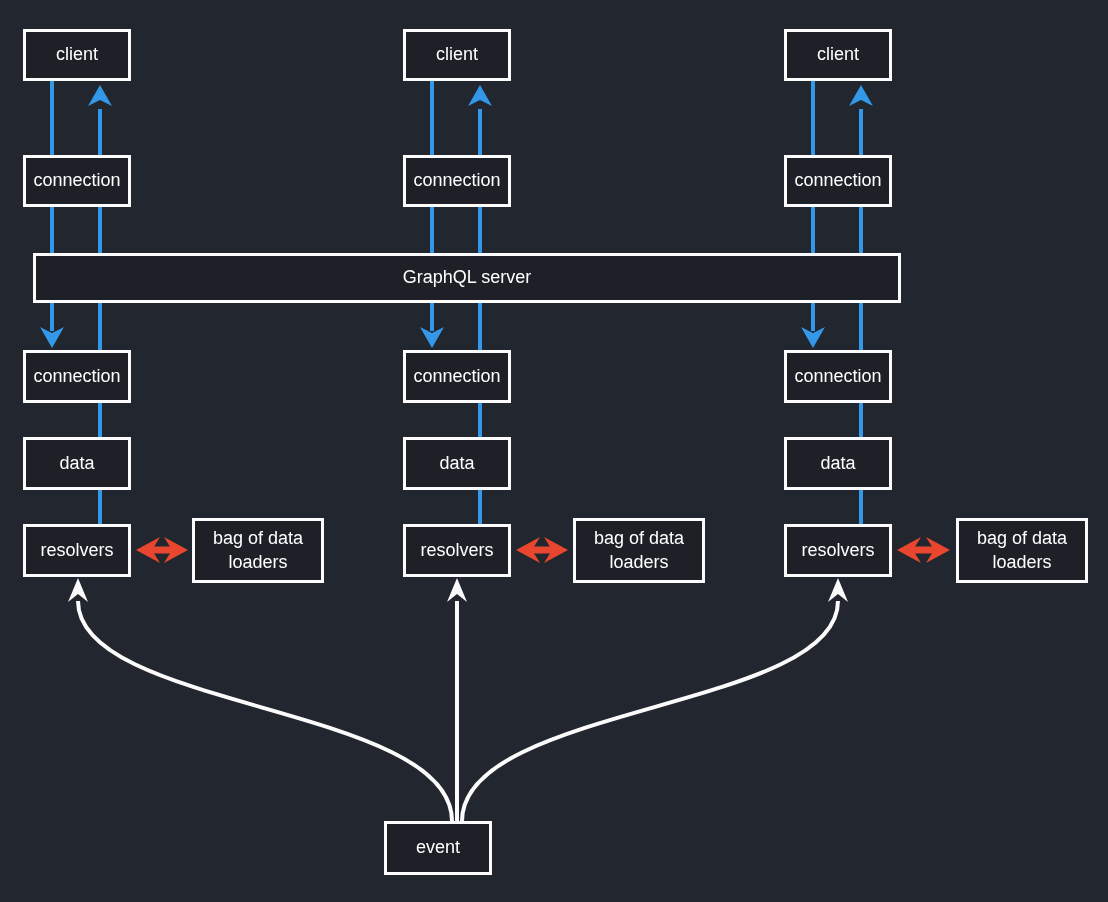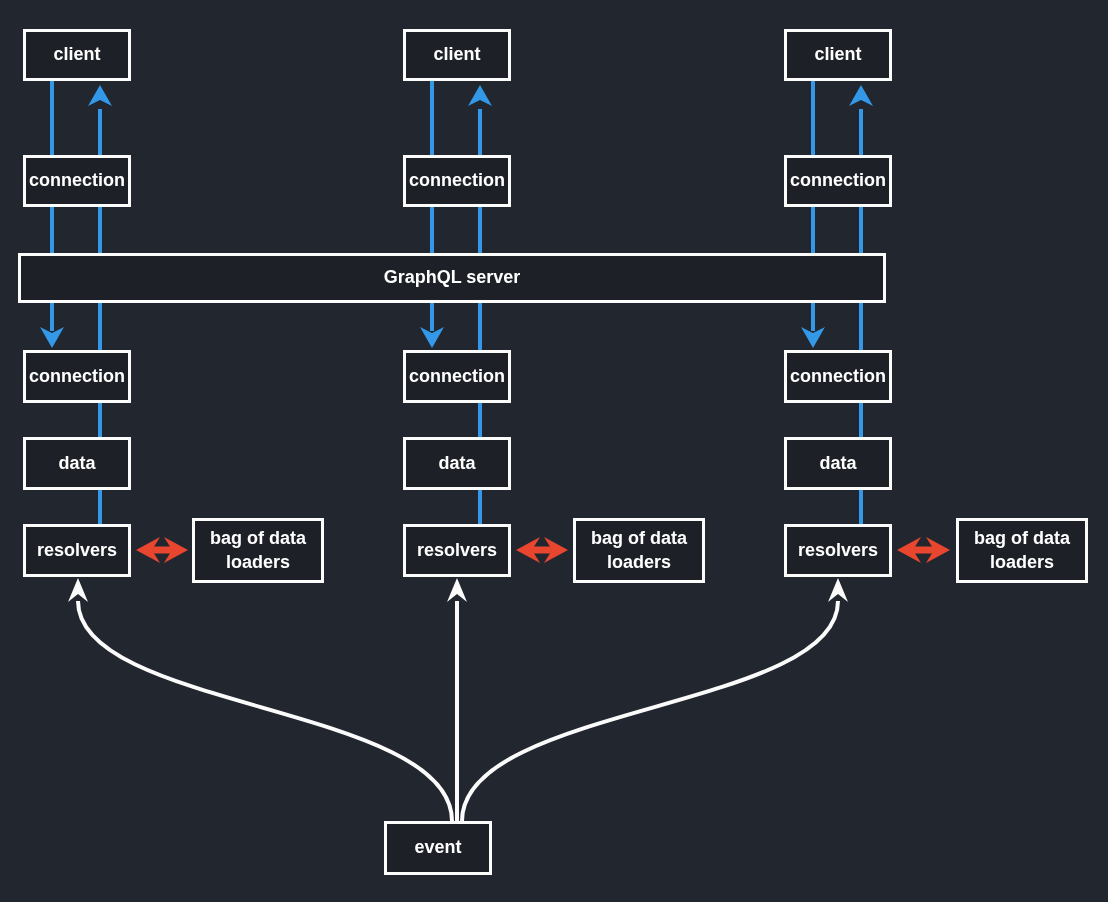--- a/index.html
+++ b/index.html
@@ -28,21 +28,20 @@
   .white-head{fill:var(--whiteLine);stroke:none;}
   .node{
     position:absolute;
     box-sizing:border-box;
     background:var(--nodeFill);
     border:3px solid var(--nodeBorder);
     color:var(--text);
     display:flex;align-items:center;justify-content:center;
     font-size:18px;line-height:1.3;text-align:center;
     padding:12px 6px;
-    font-weight:bold;
   }
 </style>
 </head>
 <body>
 
 <div class="canvas">
 
   <svg class="edges" viewBox="0 0 1108 902" xmlns="http://www.w3.org/2000/svg">
 
     <g>
@@ -116,16 +115,16 @@
   <div class="node" style="left:403px;top:524px;width:108px;height:53px">resolvers</div>
   <div class="node" style="left:573px;top:518px;width:132px;height:65px">bag of data loaders</div>
 
   <div class="node" style="left:784px;top:29px;width:108px;height:52px">client</div>
   <div class="node" style="left:784px;top:155px;width:108px;height:52px">connection</div>
   <div class="node" style="left:784px;top:350px;width:108px;height:53px">connection</div>
   <div class="node" style="left:784px;top:437px;width:108px;height:53px">data</div>
   <div class="node" style="left:784px;top:524px;width:108px;height:53px">resolvers</div>
   <div class="node" style="left:956px;top:518px;width:132px;height:65px">bag of data loaders</div>
 
-  <div class="node" style="left:18px;top:253px;width:868px;height:50px">GraphQL server</div>
+  <div class="node" style="left:33px;top:253px;width:868px;height:50px">GraphQL server</div>
   <div class="node" style="left:384px;top:821px;width:108px;height:54px">event</div>
 
 </div>
 
 </body></html>

